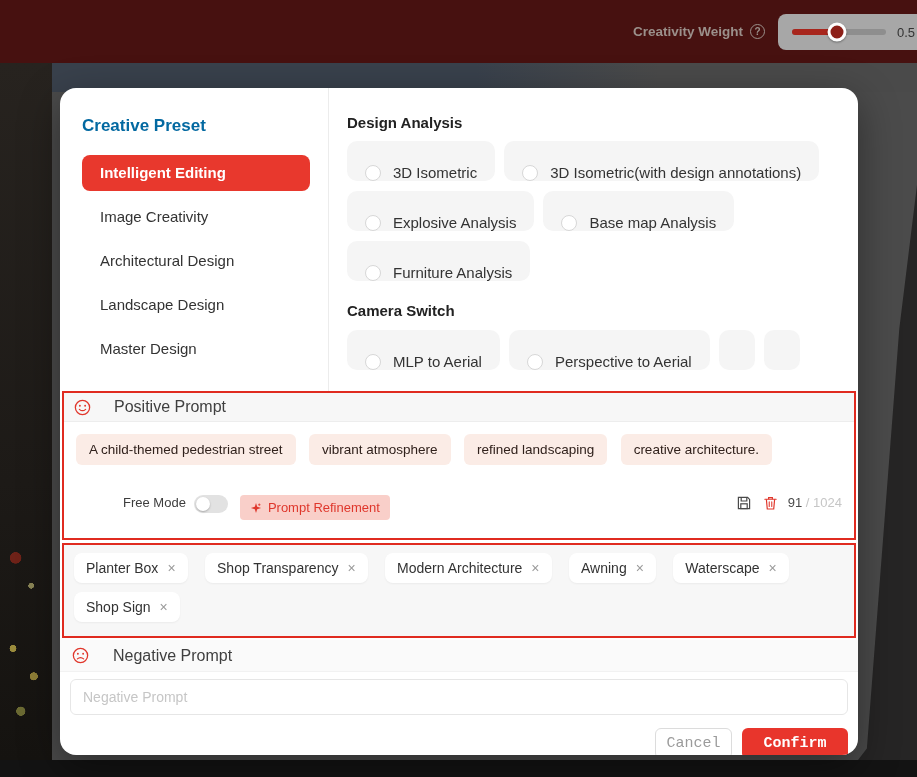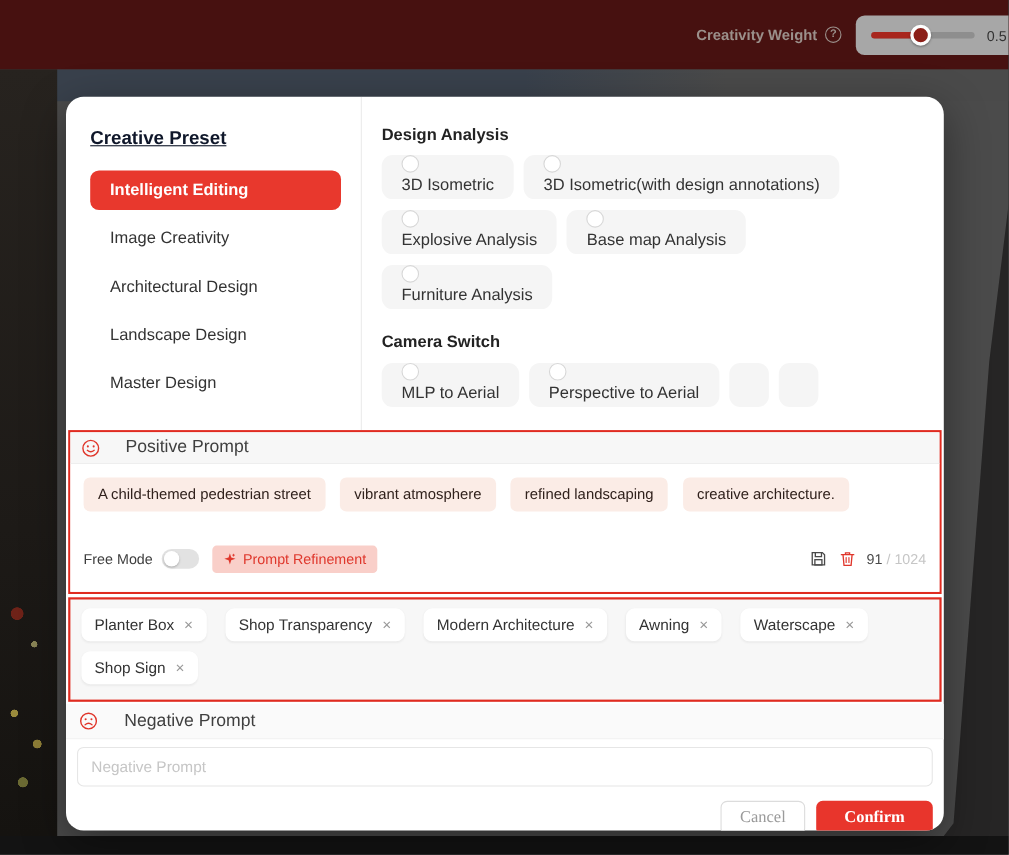--- a/index.html
+++ b/index.html
@@ -56,52 +56,52 @@
 
   
   .modal {
     position:absolute; left:60px; top:88px; width:798px; height:667px;
     background:#fff; border-radius:16px; z-index:3; overflow:hidden;
     display:flex; flex-direction:column;
     box-shadow:0 12px 40px rgba(0,0,0,.4);
   }
   .upper { height:303px; flex-shrink:0; display:flex; overflow:hidden; }
   .sidebar { width:268px; flex-shrink:0; padding:28px 18px 0 22px; }
-  .sidebar-title { font-size:17px; font-weight:bold; color:#0f172a; margin-bottom:19px;text-decoration:underline; }
+  .sidebar-title { font-size:17px; font-weight:bold; color:#0369a1; margin-bottom:19px; }
   .nav-item {
     height:36px; line-height:36px; padding-left:18px; font-size:15px; color:#333;
     border-radius:8px; margin-bottom:8px; cursor:pointer;
   }
   .nav-item.active { background:#e8382d; color:#fff; font-weight:bold; }
   .vdivider { width:1px; background:#ececec; }
   .options-panel { flex:1; padding:27px 14px 0 18px; overflow:hidden; }
   .section-title { font-size:15px; line-height:16px; font-weight:bold; color:#222; margin:0 0 10px; }
   .camera-title { margin-top:12px; margin-bottom:11px; }
   .pills { display:flex; flex-wrap:wrap; }
   .pill {
-    display:inline-flex; align-items:flex-start; gap:3px; background:#f5f5f5;
+    display:inline-flex; align-items:flex-end; gap:12px; background:#f5f5f5;
     border-radius:10px; height:40px; padding:0 18px; margin:0 9px 10px 0;
-    font-size:15px; color:#333; cursor:pointer; white-space:nowrap;flex-direction:column;
+    font-size:15px; color:#333; cursor:pointer; white-space:nowrap;
   }
   .radio { width:16px; height:16px; border-radius:50%; background:#fff; border:1px solid #d7d7d7; flex-shrink:0; }
 
   
   .pos-panel { margin:0 2px; border:2px solid #e02b20; flex-shrink:0; }
   .panel-header {
     height:29px; display:flex; align-items:center; gap:7px; padding:0 10px;
     background:#f7f7f7; border-bottom:1px solid #ededed;
   }
   .panel-title { font-size:16px; color:#3f3f3f;margin-left:16px; }
   .pos-body { background:#fff; padding:12px 12px 17px; }
   .tag-row { margin-bottom:30px; }
   .tag {
     display:inline-block; background:#fbece6; color:#30211c; font-size:13.5px;
     padding:8px 13px; border-radius:6px; margin-right:9px; cursor:pointer;
   }
-  .controls-row { display:flex; align-items:center; height:26px; }
+  .controls-row { display:flex; align-items:flex-start; height:26px;margin-left:47px; }
   .free-label { font-size:13px; color:#3d3d3d; }
   .toggle { position:relative; width:34px; height:18px; background:#e2e2e2; border-radius:9px; margin:0 12px 0 8px; cursor:pointer; flex-shrink:0; }
   .toggle-knob { position:absolute; left:2px; top:2px; width:14px; height:14px; border-radius:50%; background:#fff; box-shadow:0 1px 2px rgba(0,0,0,.25); }
   .refine-btn {
     display:inline-flex; align-items:center; gap:6px; background:#f9cfc9; color:#df372c;
     font-size:13px; padding:5px 10px; border-radius:4px; cursor:pointer;
   }
   .spacer { flex:1; }
   .icon-btn { display:inline-flex; align-items:center; margin-left:11px; cursor:pointer; }
   .counter { margin-left:10px; font-size:13px; }
@@ -125,21 +125,21 @@
   .neg-input-wrap { padding:7px 10px 0; flex-shrink:0; }
   .neg-input {
     width:100%; height:36px; border:1px solid #e6e6e6; border-radius:6px;
     padding:0 12px; font-size:14px; color:#333; outline:none;
     font-family:"Liberation Sans", sans-serif; background:#fff;
   }
   .neg-input::placeholder { color:#c6c6c6; }
 
   
   .footer { display:flex; justify-content:flex-end; align-items:center; gap:10px; padding:13px 10px 0; }
-  .btn { height:31px; border-radius:6px; font-size:15px; font-family:Liberation Serif, serif; cursor:pointer; }
+  .btn { height:31px; border-radius:6px; font-size:15px; font-family:Liberation Mono, monospace; cursor:pointer; }
   .btn-cancel { width:77px; border:1px solid #dcdcdc; background:#fff; color:#9b9b9b; }
   .btn-confirm { width:106px; border:none; background:#e8352c; color:#fff; font-weight:bold; }
 </style>
 </head>
 <body>
 
 <div class="canvas">
 
   <div class="bg-strip-top"></div>
   <div class="bg-left"></div>

